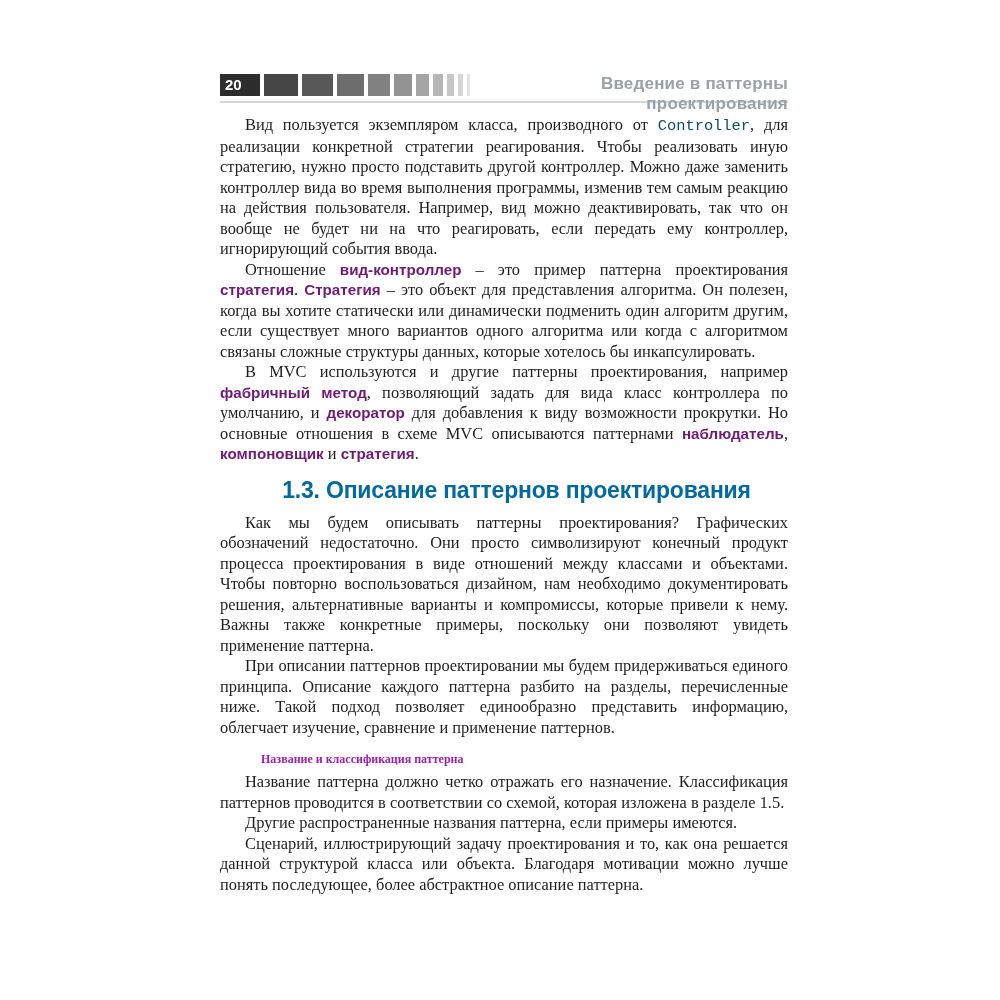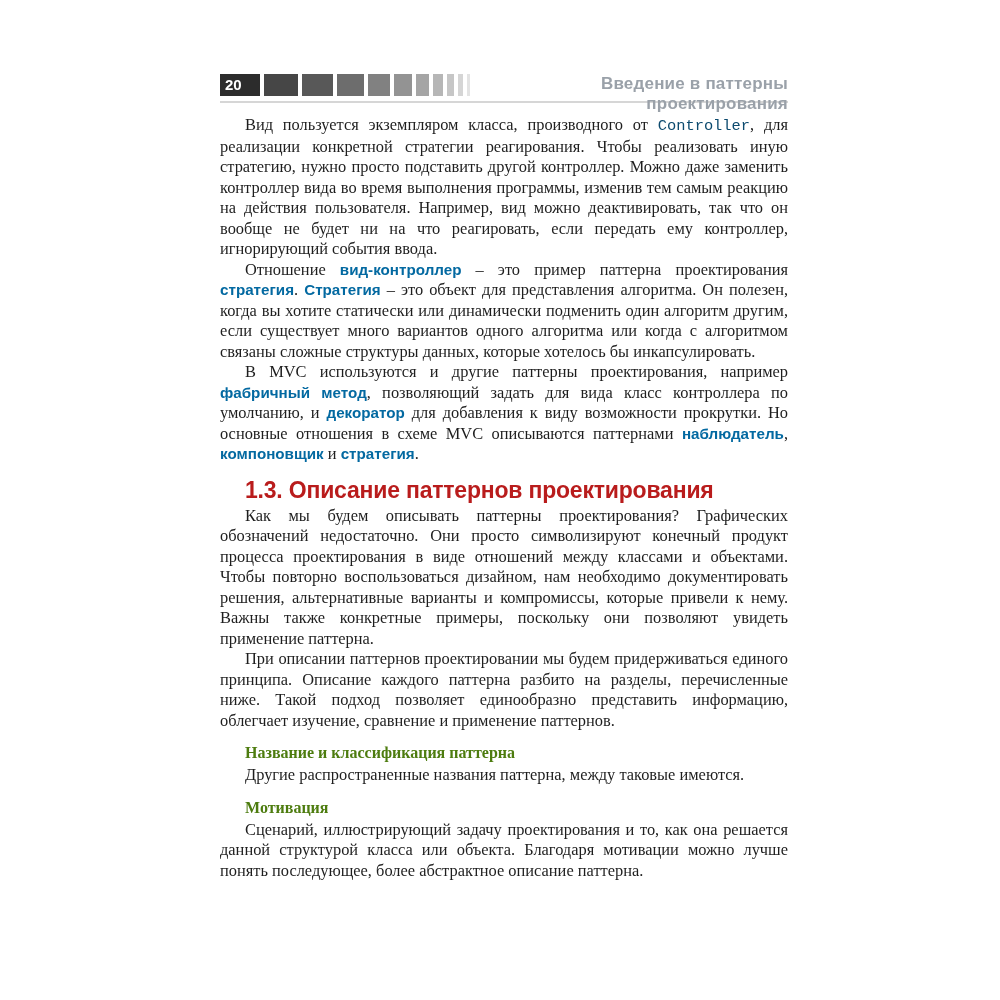--- a/index.html
+++ b/index.html
@@ -64,37 +64,38 @@
     font-size: 16.4px;
     line-height: 20.5px;
     text-align: justify;
     color: #1e1e1e;
   }
   .content h2 {
     font-family: "Liberation Sans", sans-serif;
     font-weight: bold;
     font-size: 23px;
     line-height: 28px;
-    color: #b91c1c;
-    margin: 11px 0 2px 25px;
+    color: #0369a1;
+    margin: 11px 0 9px 25px;
     letter-spacing: -0.2px;
+    text-align: center;
   }
   .content h3 {
     font-family: "Liberation Serif", serif;
     font-weight: bold;
-    font-size: 16px;
+    font-size: 12px;
     line-height: 21px;
-    color: #4d7c0f;
-    margin: 11px 0 2px 25px;
+    color: #a21caf;
+    margin: 11px 0 2px 41px;
   }
   .run-sans {
     font-family: "Liberation Sans", sans-serif;
     font-weight: 700;
     font-size: 15.2px;
-    color: #0369a1;
+    color: #701a75;
   }
   .run-mono {
     font-family: "Liberation Mono", monospace;
     font-size: 15.4px;
     color: #0c4a6e;
   }
 </style>
 </head>
 <body>
 
@@ -118,17 +119,17 @@
     <div class="chapter">Введение в паттерны проектирования</div>
   </header>
   <main class="content">
       <p><span>Вид пользуется экземпляром класса, производного от </span><span class="run-mono">Controller</span><span>, для реализации конкретной стратегии реагирования. Чтобы реализовать иную стратегию, нужно просто подставить другой контроллер. Можно даже заменить контроллер вида во время выполнения программы, изменив тем самым реакцию на действия пользователя. Например, вид можно деактивировать, так что он вообще не будет ни на что реагировать, если передать ему контроллер, игнорирующий события ввода.</span></p>
       <p><span>Отношение </span><span class="run-sans">вид-контроллер</span><span> – это пример паттерна проектирования </span><span class="run-sans">стратегия</span><span>. </span><span class="run-sans">Стратегия</span><span> – это объект для представления алгоритма. Он полезен, когда вы хотите статически или динамически подменить один алгоритм другим, если существует много вариантов одного алгоритма или когда с алгоритмом связаны сложные структуры данных, которые хотелось бы инкапсулировать.</span></p>
       <p><span>В MVC используются и другие паттерны проектирования, например </span><span class="run-sans">фабричный метод</span><span>, позволяющий задать для вида класс контроллера по умолчанию, и </span><span class="run-sans">декоратор</span><span> для добавления к виду возможности прокрутки. Но основные отношения в схеме MVC описываются паттернами </span><span class="run-sans">наблюдатель</span><span>, </span><span class="run-sans">компоновщик</span><span> и </span><span class="run-sans">стратегия</span><span>.</span></p>
       <h2>1.3. Описание паттернов проектирования</h2>
       <p><span>Как мы будем описывать паттерны проектирования? Графических обозначений недостаточно. Они просто символизируют конечный продукт процесса проектирования в виде отношений между классами и объектами. Чтобы повторно воспользоваться дизайном, нам необходимо документировать решения, альтернативные варианты и компромиссы, которые привели к нему. Важны также конкретные примеры, поскольку они позволяют увидеть применение паттерна.</span></p>
       <p><span>При описании паттернов проектировании мы будем придерживаться единого принципа. Описание каждого паттерна разбито на разделы, перечисленные ниже. Такой подход позволяет единообразно представить информацию, облегчает изучение, сравнение и применение паттернов.</span></p>
       <h3>Название и классификация паттерна</h3>
-      <p><span>Другие распространенные названия паттерна, между таковые имеются.</span></p>
-      <h3>Мотивация</h3>
+      <p><span>Название паттерна должно четко отражать его назначение. Классификация паттернов проводится в соответствии со схемой, которая изложена в разделе 1.5.</span></p>
+      <p><span>Другие распространенные названия паттерна, если примеры имеются.</span></p>
       <p><span>Сценарий, иллюстрирующий задачу проектирования и то, как она решается данной структурой класса или объекта. Благодаря мотивации можно лучше понять последующее, более абстрактное описание паттерна.</span></p>
     </main>
 </div>
 
 </body></html>

